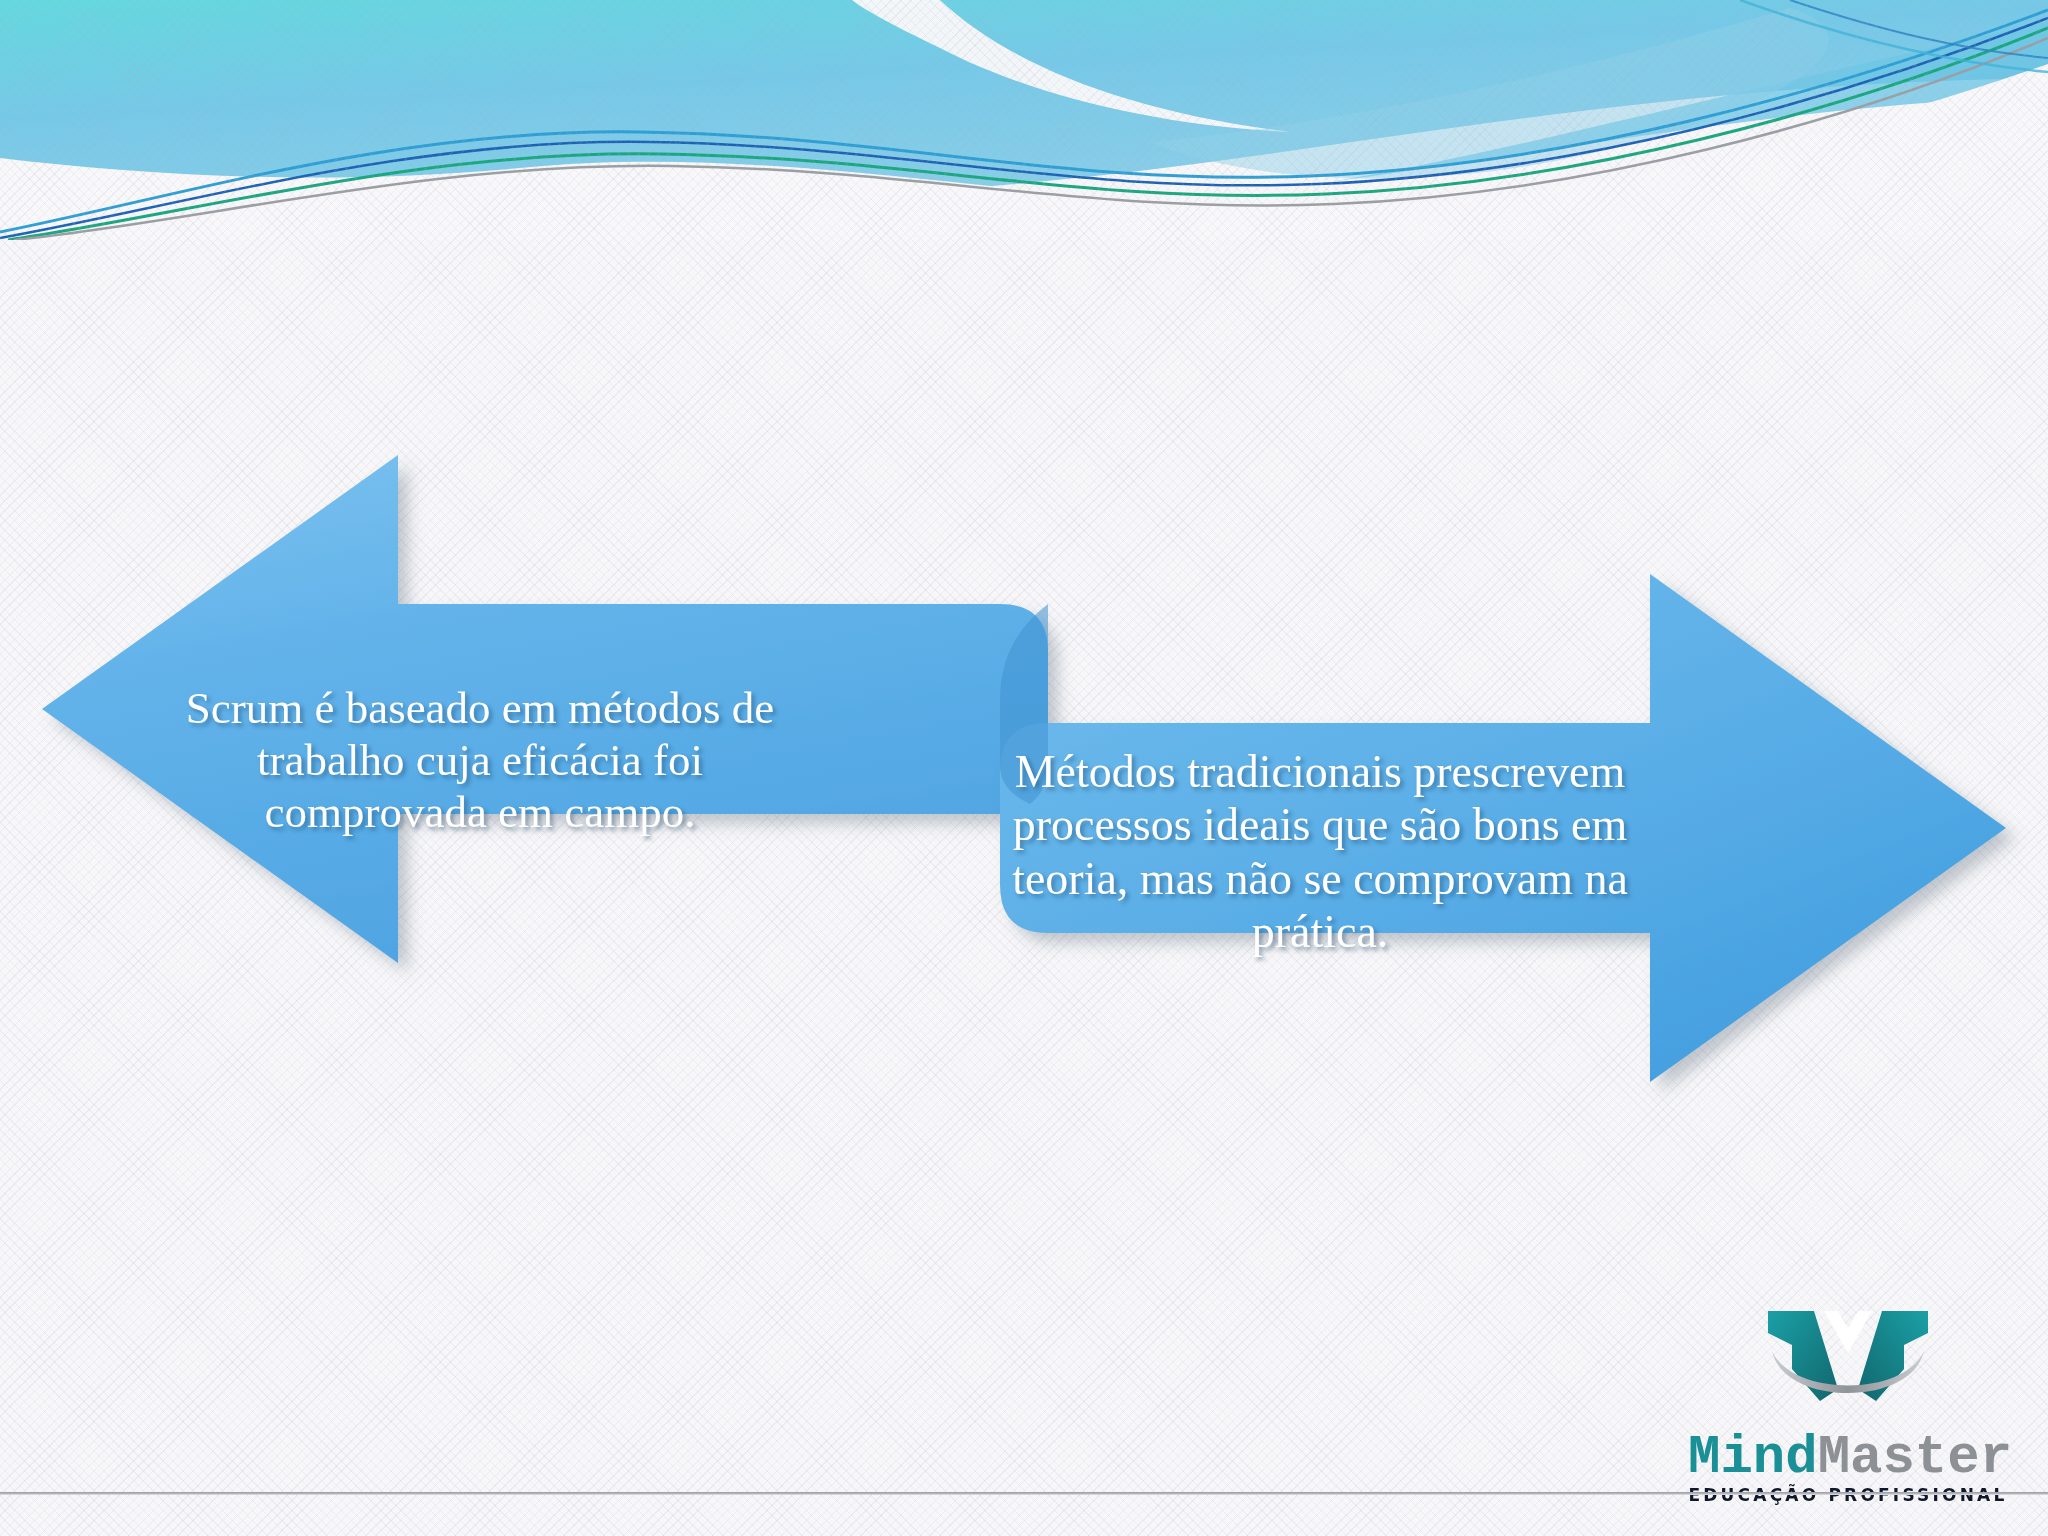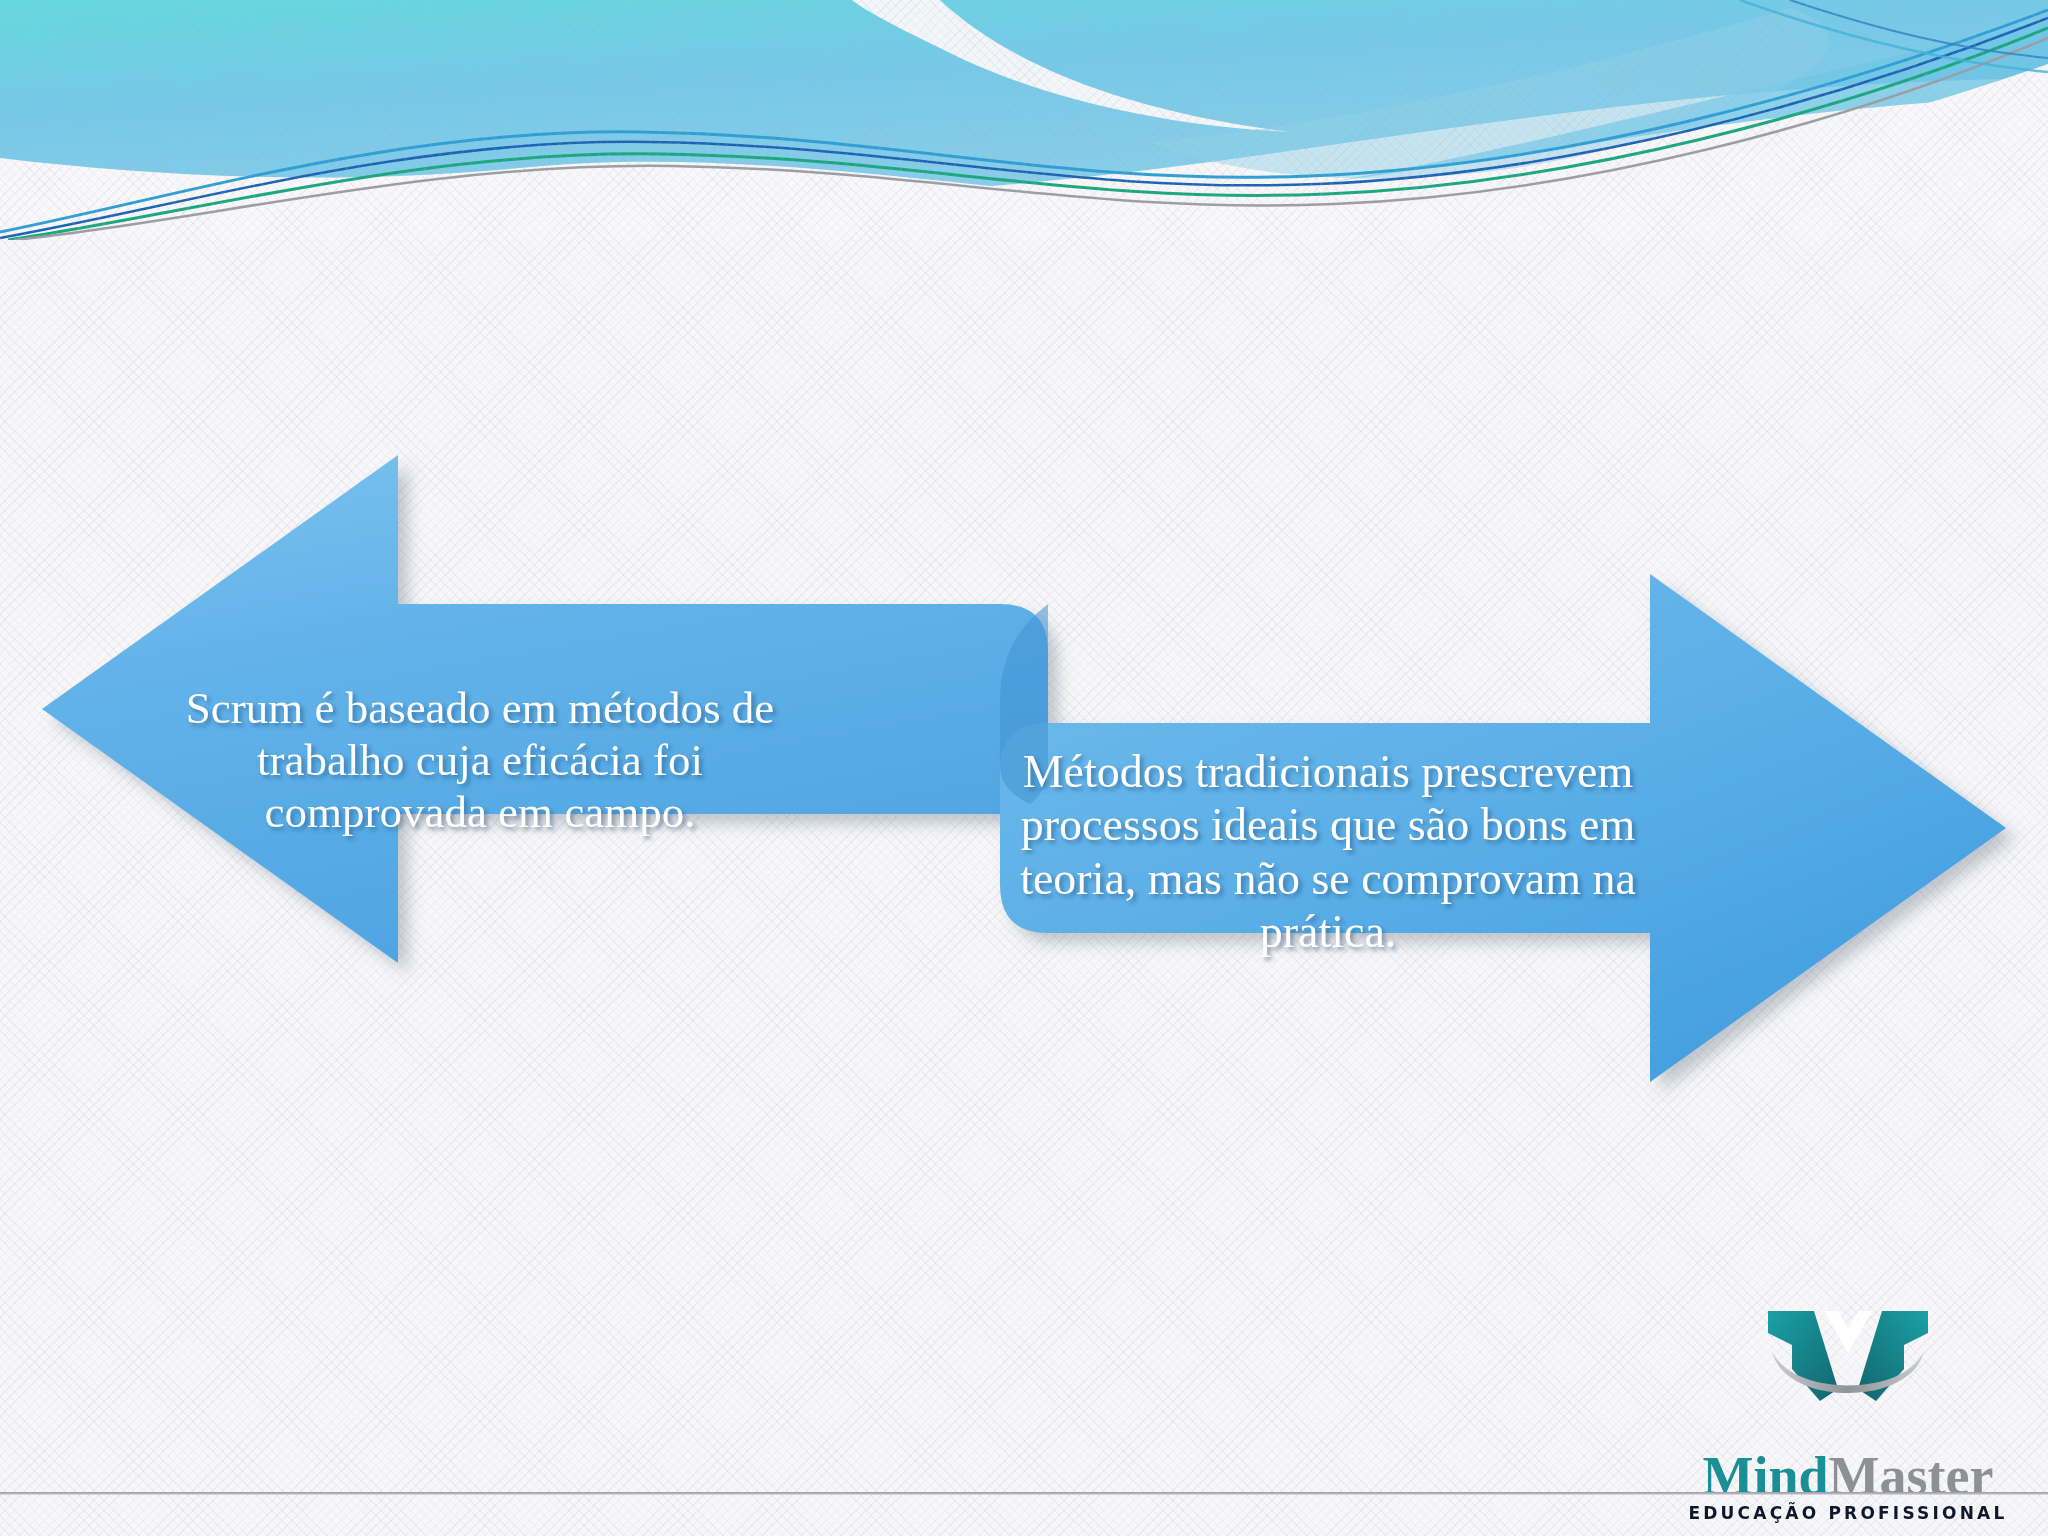--- a/index.html
+++ b/index.html
@@ -72,38 +72,37 @@
     left: 180px;
     top: 682px;
     width: 600px;
     font-size: 45px;
   }
   .right-text {
     left: 1000px;
     top: 745px;
     width: 640px;
     font-size: 46px;
-    margin-left: 8px;
   }
 
   .logo {
     position: absolute;
     left: 1688px;
     top: 1305px;
     width: 320px;
     z-index: 5;
     text-align: center;
   }
   .logo-mark {
     display: block;
     margin: 0 auto;
   }
   .logo-word {
-    margin-top: 20px;
-    font-family: Liberation Serif, serif;
+    margin-top: 2px;
+    font-family: Liberation Mono, monospace;
     font-size: 54px;
     font-weight: 700;
     letter-spacing: 0px;
     line-height: 1;
     white-space: nowrap;
   }
   .logo-word .mind { color: #1b8f96; }
   .logo-word .master { color: #8d9196; }
   .logo-tag {
     font-family: "DejaVu Sans", sans-serif;

